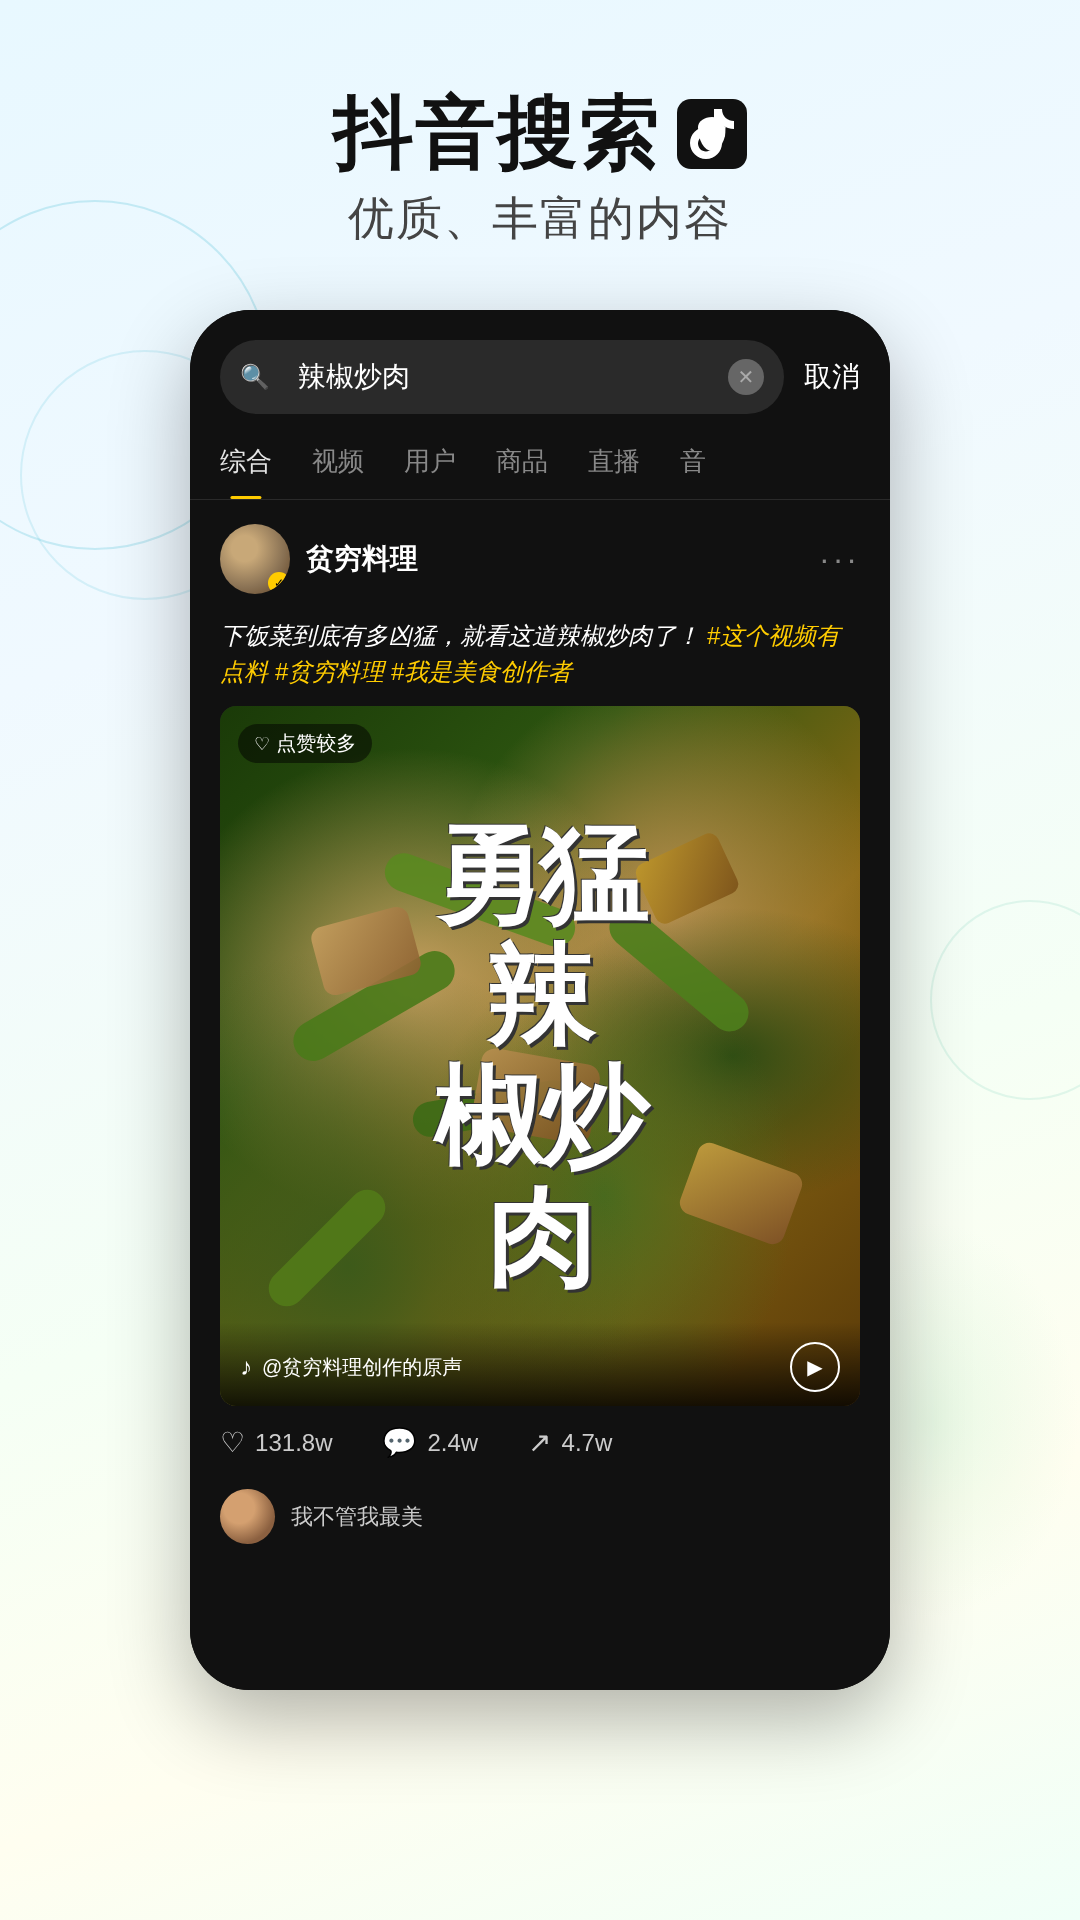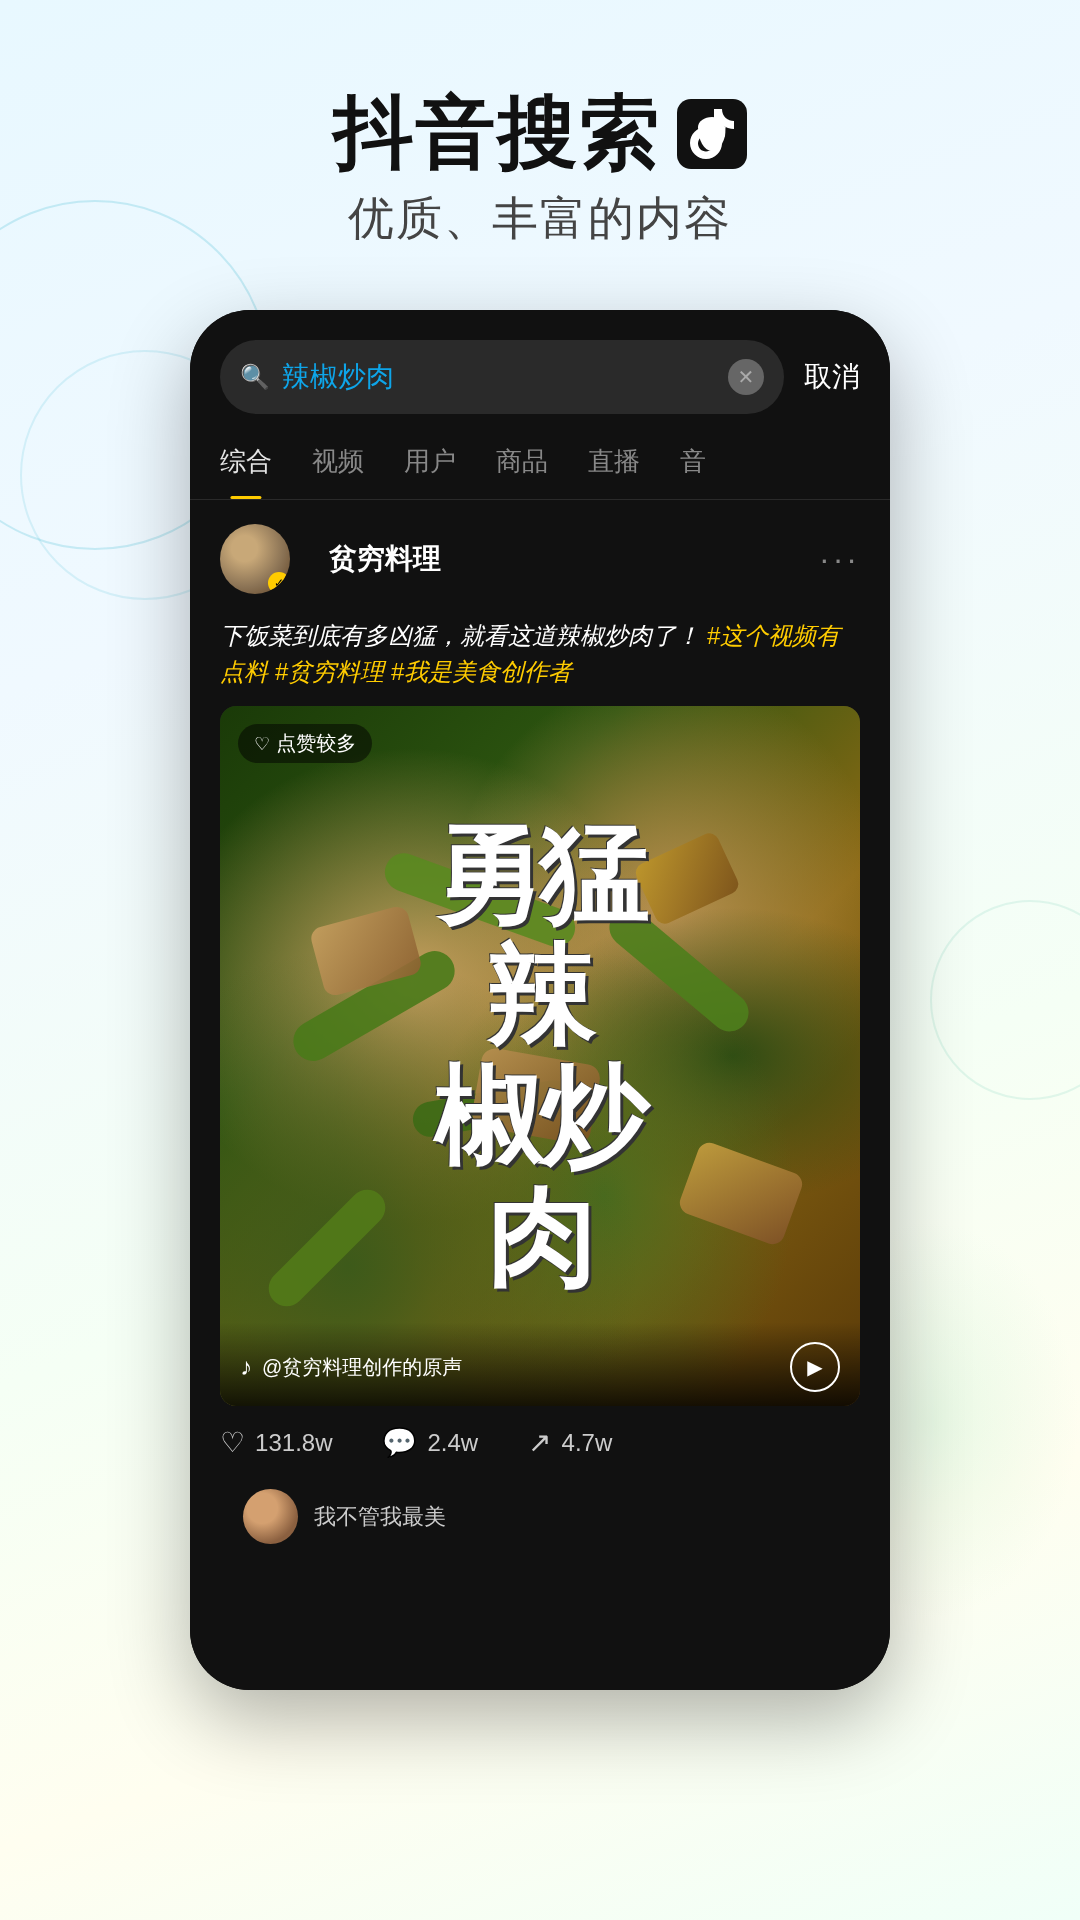--- a/index.html
+++ b/index.html
@@ -144,22 +144,23 @@
       gap: 12px;
     }
 
     .search-icon-inner {
       color: #888;
       font-size: 24px;
     }
 
     .search-text {
       flex: 1;
-      color: #0ea5e9;
+      color: #ffffff;
       font-size: 28px;
+      margin-left: 16px;
     }
 
     .clear-icon {
       width: 36px;
       height: 36px;
       background: #666;
       border-radius: 50%;
       display: flex;
       align-items: center;
       justify-content: center;
@@ -253,21 +254,20 @@
       display: flex;
       align-items: center;
       justify-content: center;
       font-size: 12px;
     }
 
     .username {
       color: #fff;
       font-size: 28px;
       font-weight: 600;
-      margin-left: 23px;
     }
 
     .more-icon {
       color: #888;
       font-size: 32px;
       letter-spacing: 3px;
     }
 
     
     .post-desc {
@@ -412,21 +412,20 @@
     .stat-icon {
       font-size: 28px;
     }
 
     
     .comment-preview {
       padding: 10px 30px;
       display: flex;
       align-items: center;
       gap: 16px;
-      margin-left: 23px;
     }
 
     .comment-avatar {
       width: 55px;
       height: 55px;
       border-radius: 50%;
       background: radial-gradient(circle at 35% 35%, #d4a070 30%, #8B6040 70%);
       flex-shrink: 0;
     }
 

